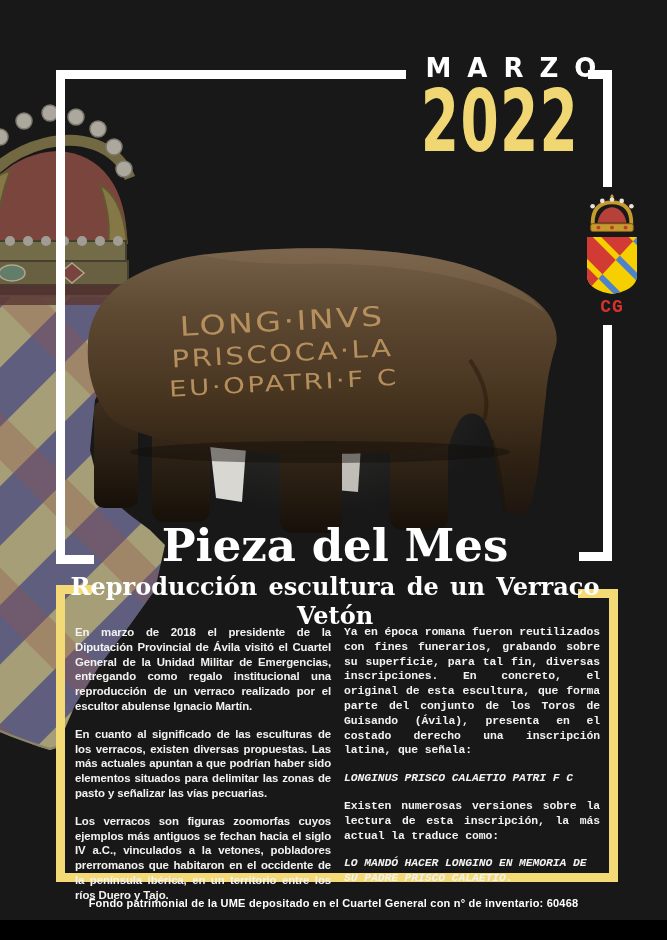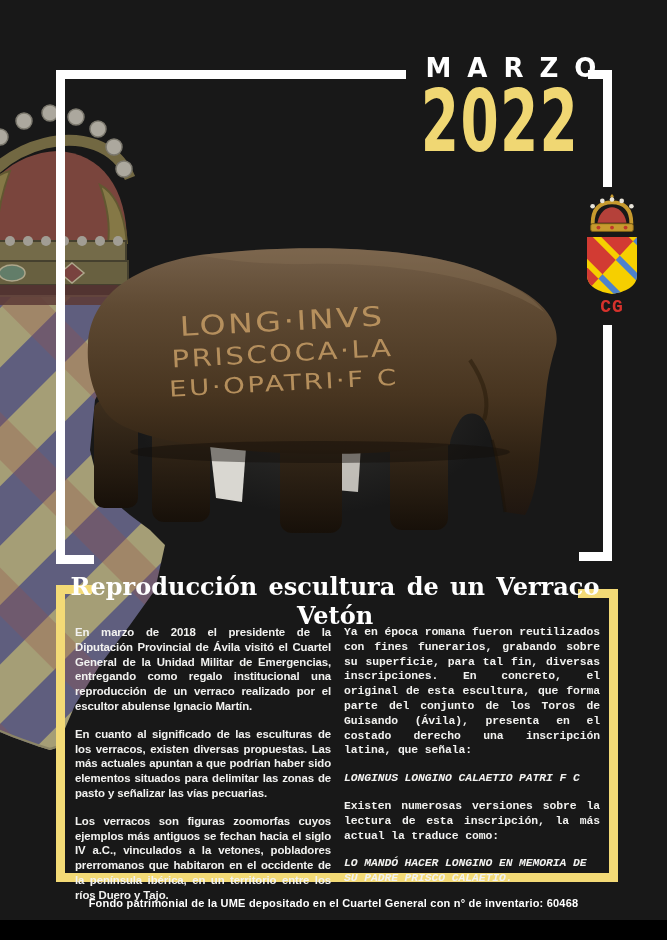--- a/index.html
+++ b/index.html
@@ -237,29 +237,30 @@
     <path d="M400,120 C415,142 420,162 414,180" fill="none" stroke="#241808" stroke-width="4" opacity="0.5"></path>
     <path d="M422,200 C430,226 432,252 435,272" fill="none" stroke="#1a1108" stroke-width="3" opacity="0.5"></path>
 
     <g transform="rotate(-3 110 90)" fill="#bb9460" opacity="0.95" font-family="DejaVu Sans, sans-serif" letter-spacing="2">
       <text x="110" y="96" font-size="27" textLength="205" lengthAdjust="spacingAndGlyphs">LONG·INVS</text>
       <text x="100" y="127" font-size="24" textLength="222" lengthAdjust="spacingAndGlyphs">PRISCOCA·LA</text>
       <text x="96" y="156" font-size="22" textLength="230" lengthAdjust="spacingAndGlyphs">EU·OPATRI·F C</text>
     </g>
   </svg>
 
+  <div class="abs title">Pieza del Mes</div>
   <div class="abs subtitle">Reproducción escultura de un Verraco Vetón</div>
 
   <div class="abs col col-left">
     <p>En marzo de 2018 el presidente de la Diputación Provincial de Ávila visitó el Cuartel General de la Unidad Militar de Emergencias, entregando como regalo institucional una reproducción de un verraco realizado por el escultor abulense Ignacio Martín.</p>
     <p>En cuanto al significado de las esculturas de los verracos, existen diversas propuestas. Las más actuales apuntan a que podrían haber sido elementos situados para delimitar las zonas de pasto y señalizar las vías pecuarias.</p>
     <p>Los verracos son figuras zoomorfas cuyos ejemplos más antiguos se fechan hacia el siglo IV a.C., vinculados a la vetones, pobladores prerromanos que habitaron en el occidente de la península ibérica, en un territorio entre los ríos Duero y Tajo.</p>
   </div>
   <div class="abs col col-right">
     <p>Ya en época romana fueron reutilizados con fines funerarios, grabando sobre su superficie, para tal fin, diversas inscripciones. En concreto, el original de esta escultura, que forma parte del conjunto de los Toros de Guisando (Ávila), presenta en el costado derecho una inscripción latina, que señala:</p>
-    <p class="it">LONGINUS LONGINO CALAETIO PATRI F C</p>
+    <p class="it">LONGINUS PRISCO CALAETIO PATRI F C</p>
     <p>Existen numerosas versiones sobre la lectura de esta inscripción, la más actual la traduce como:</p>
     <p class="it">LO MANDÓ HACER LONGINO EN MEMORIA DE SU PADRE PRISCO CALAETIO.</p>
   </div>
 
   <div class="abs footer">Fondo patrimonial de la UME depositado en el Cuartel General con n° de inventario: 60468</div>
 
 </div>
 
 </body></html>

